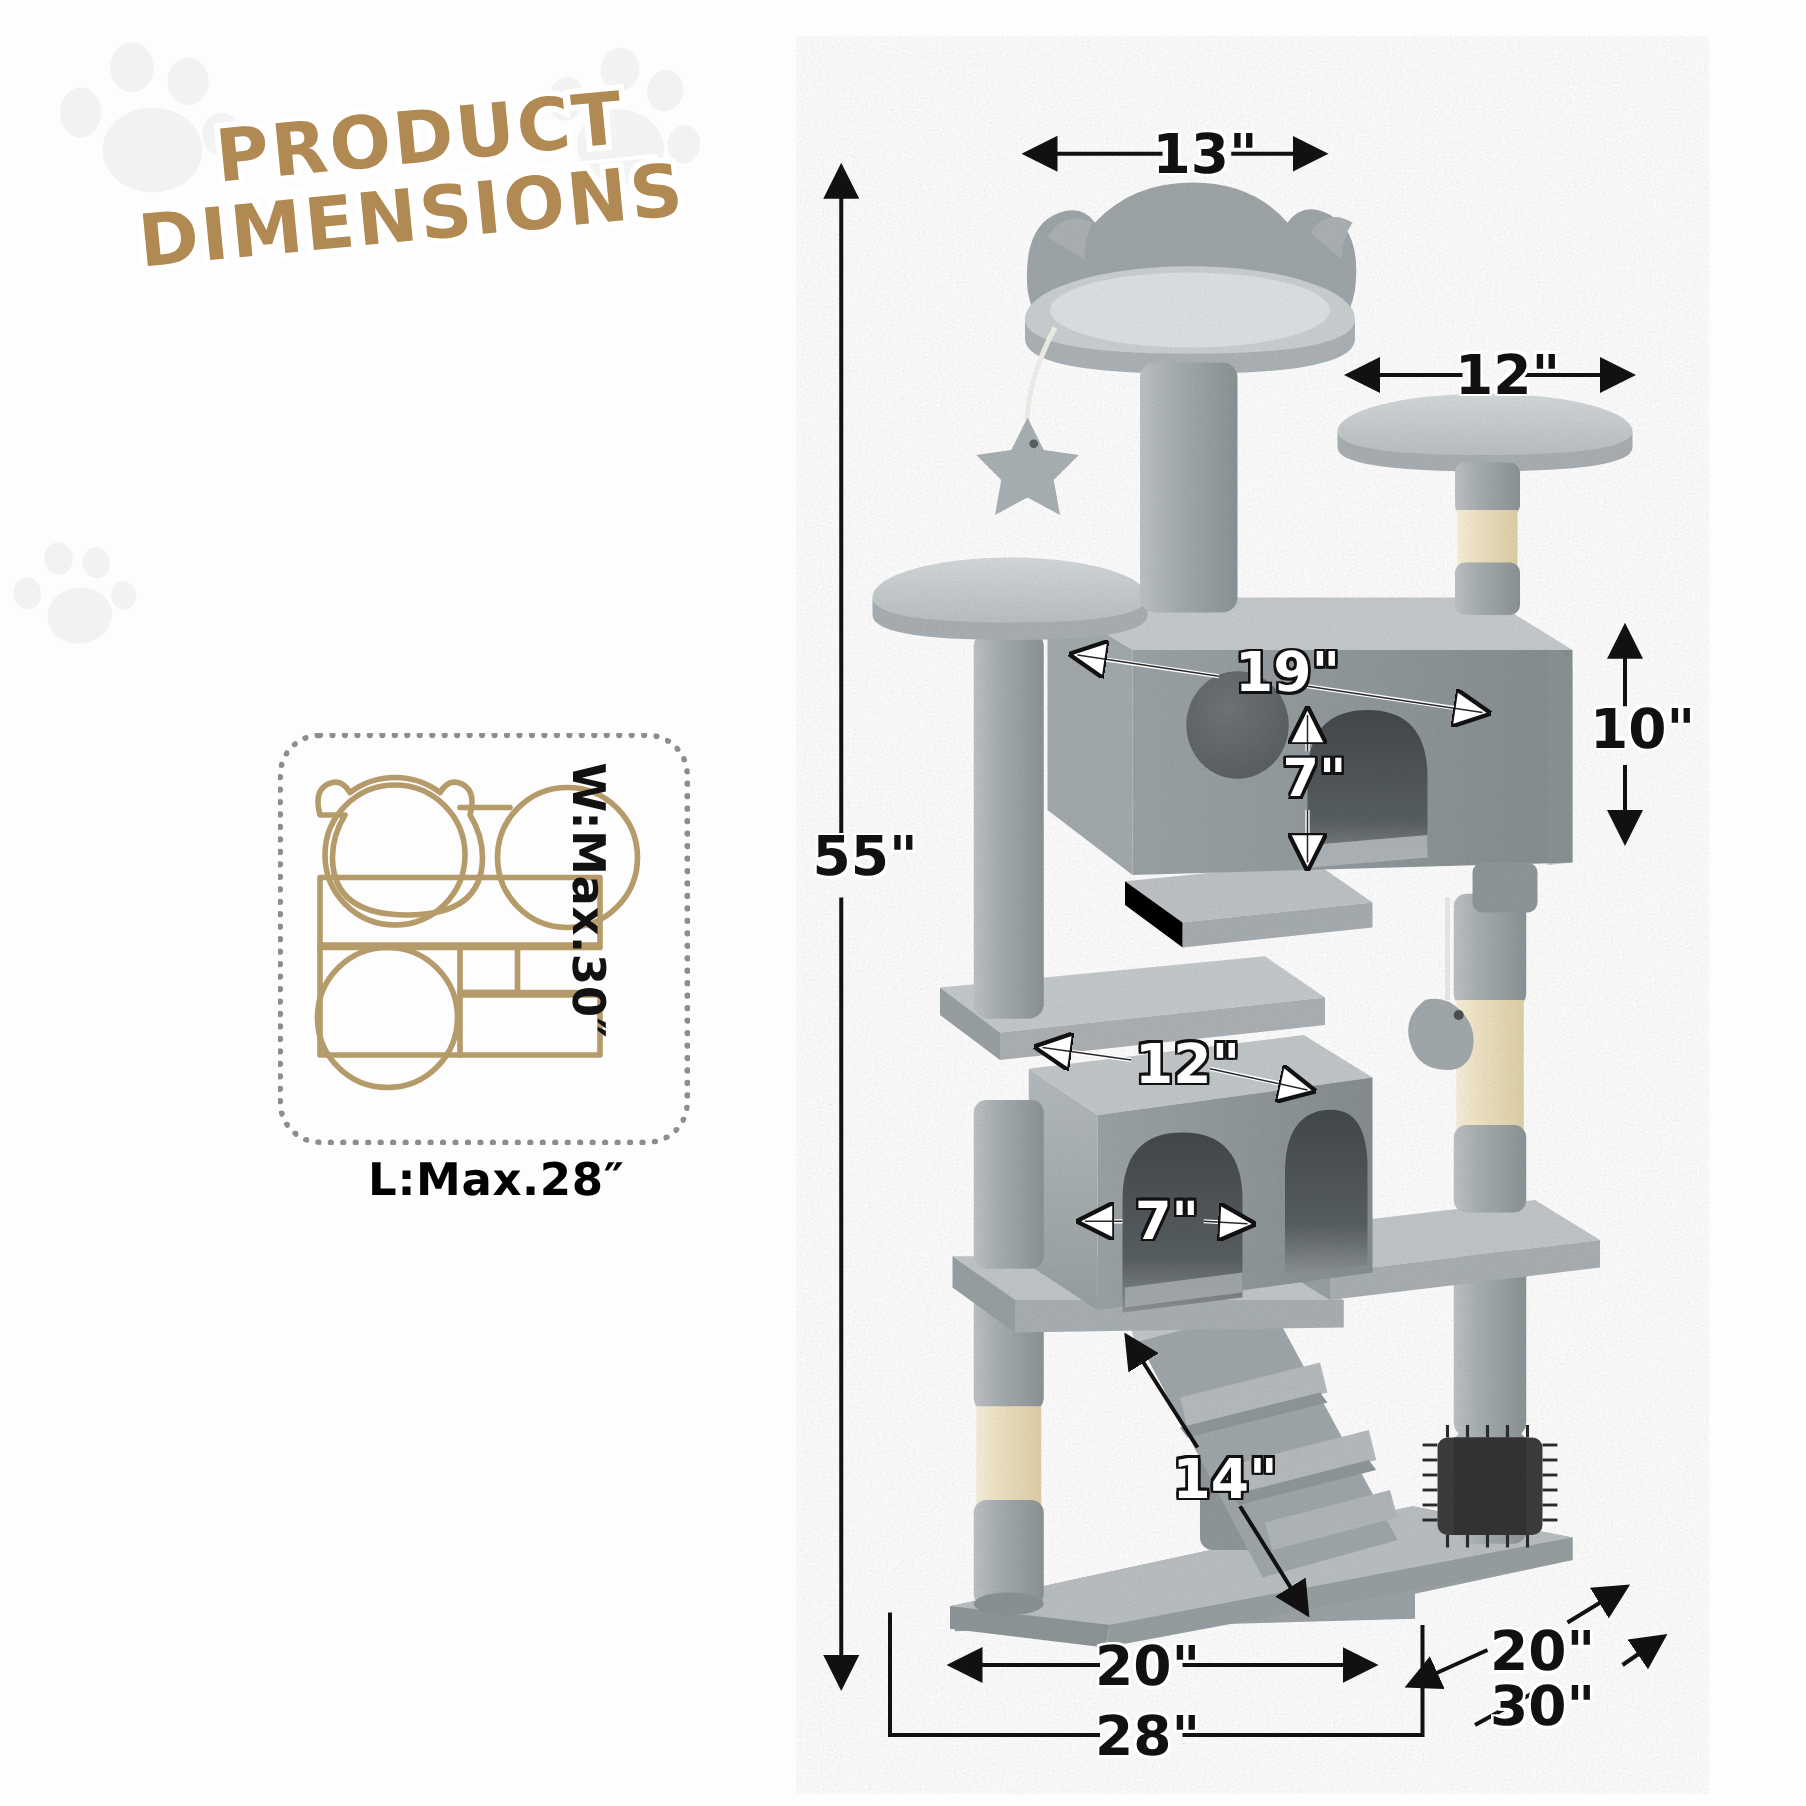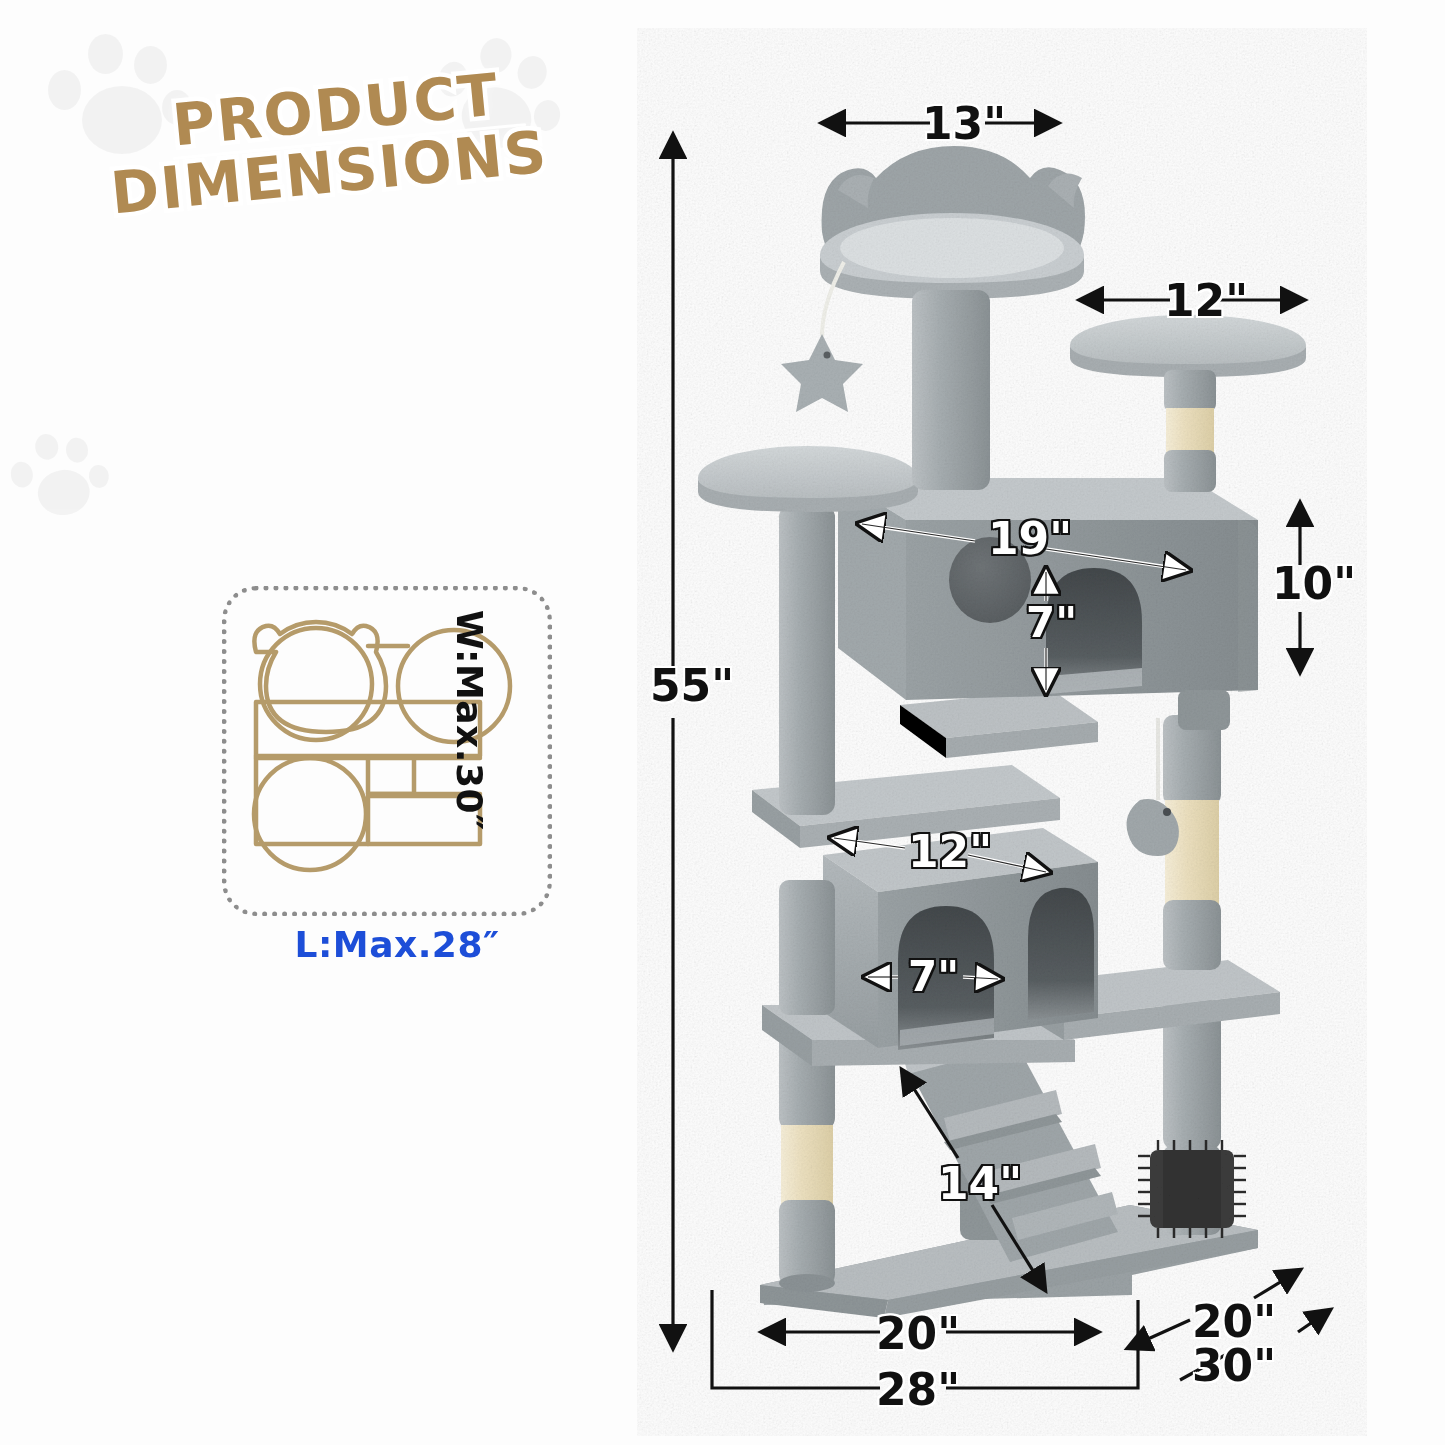--- a/index.html
+++ b/index.html
@@ -54,21 +54,21 @@
   
   .fp{position:absolute;left:222px;top:586px;width:330px;height:330px;z-index:30;}
   .fp-dots{
     position:absolute;inset:0;
     border:5px dotted #8d8d8d;
     border-radius:34px;
   }
   .fp-svg{position:absolute;left:-4px;top:-4px;}
   .fp-l{
     position:absolute;left:60px;top:338px;width:230px;text-align:center;
-    font-family:"DejaVu Sans",sans-serif;font-weight:700;font-size:36px;color:#1d4ed8;
+    font-family:"DejaVu Sans",sans-serif;font-weight:700;font-size:36px;color:#000000;
     letter-spacing:.5px;
   }
   .fp-w{
     position:absolute;left:268px;top:24px;
     font-family:"DejaVu Sans",sans-serif;font-weight:700;font-size:36px;color:#111;
     transform:rotate(90deg);transform-origin:left top;white-space:nowrap;
     letter-spacing:.5px;
   }
 
   

